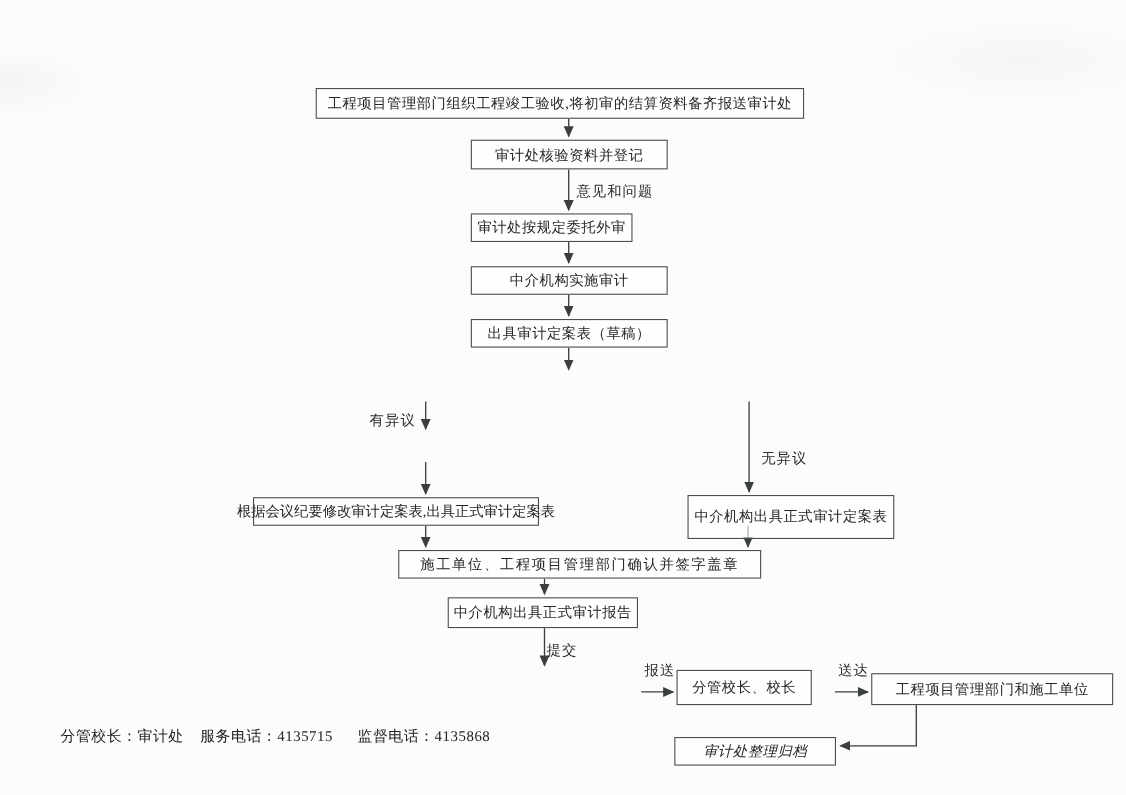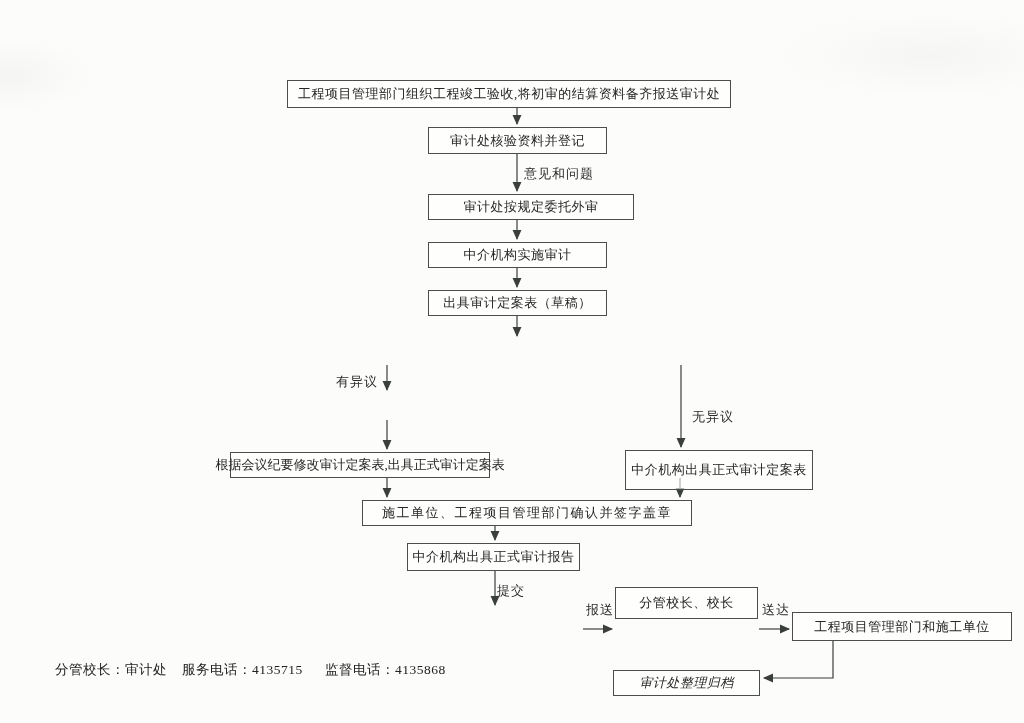--- a/index.html
+++ b/index.html
@@ -28,31 +28,31 @@
   .lbl{
     position:absolute;
     font-size:13px;letter-spacing:1px;color:#2b2b2b;
     white-space:nowrap;
   }
   .footer-text{position:absolute;font-size:13.5px;letter-spacing:0.5px;color:#222;white-space:nowrap;}
 
   
   .n1 {left:287px;top:80px;width:444px;height:28px;}
   .n2 {left:428px;top:127px;width:179px;height:27px;}
-  .n3 {left:428px;top:194px;width:206px;height:26px;}
+  .n3 {left:428px;top:194px;width:147px;height:26px;}
   .n4 {left:428px;top:242px;width:179px;height:26px;}
   .n5 {left:428px;top:290px;width:179px;height:26px;}
   .n6 {left:342px;top:339px;width:395px;height:26px;}
   .n7 {left:41px; top:393px;width:619px;height:27px;letter-spacing:0;}
   .n8 {left:230px;top:452px;width:260px;height:26px;letter-spacing:0;}
   .n9 {left:625px;top:450px;width:188px;height:40px;}
   .n10{left:362px;top:500px;width:330px;height:26px;letter-spacing:1.5px;}
   .n11{left:407px;top:543px;width:173px;height:28px;}
   .n12{left:407px;top:608px;width:175px;height:33px;letter-spacing:4px;}
-  .n13{left:615px;top:587px;width:143px;height:32px;}
+  .n13{left:615px;top:609px;width:123px;height:32px;}
   .n14{left:792px;top:612px;width:220px;height:29px;}
   .n15{left:613px;top:670px;width:147px;height:26px;font-style:italic;}
 
   
   .lbl-materials{left:524px;top:165px;}
   .lbl-objection{left:336px;top:373px;}
   .lbl-noobjection{left:692px;top:408px;}
   .lbl-submit{left:497px;top:582px;}
   .lbl-report{left:586px;top:601px;}
   .lbl-deliver{left:762px;top:601px;}

